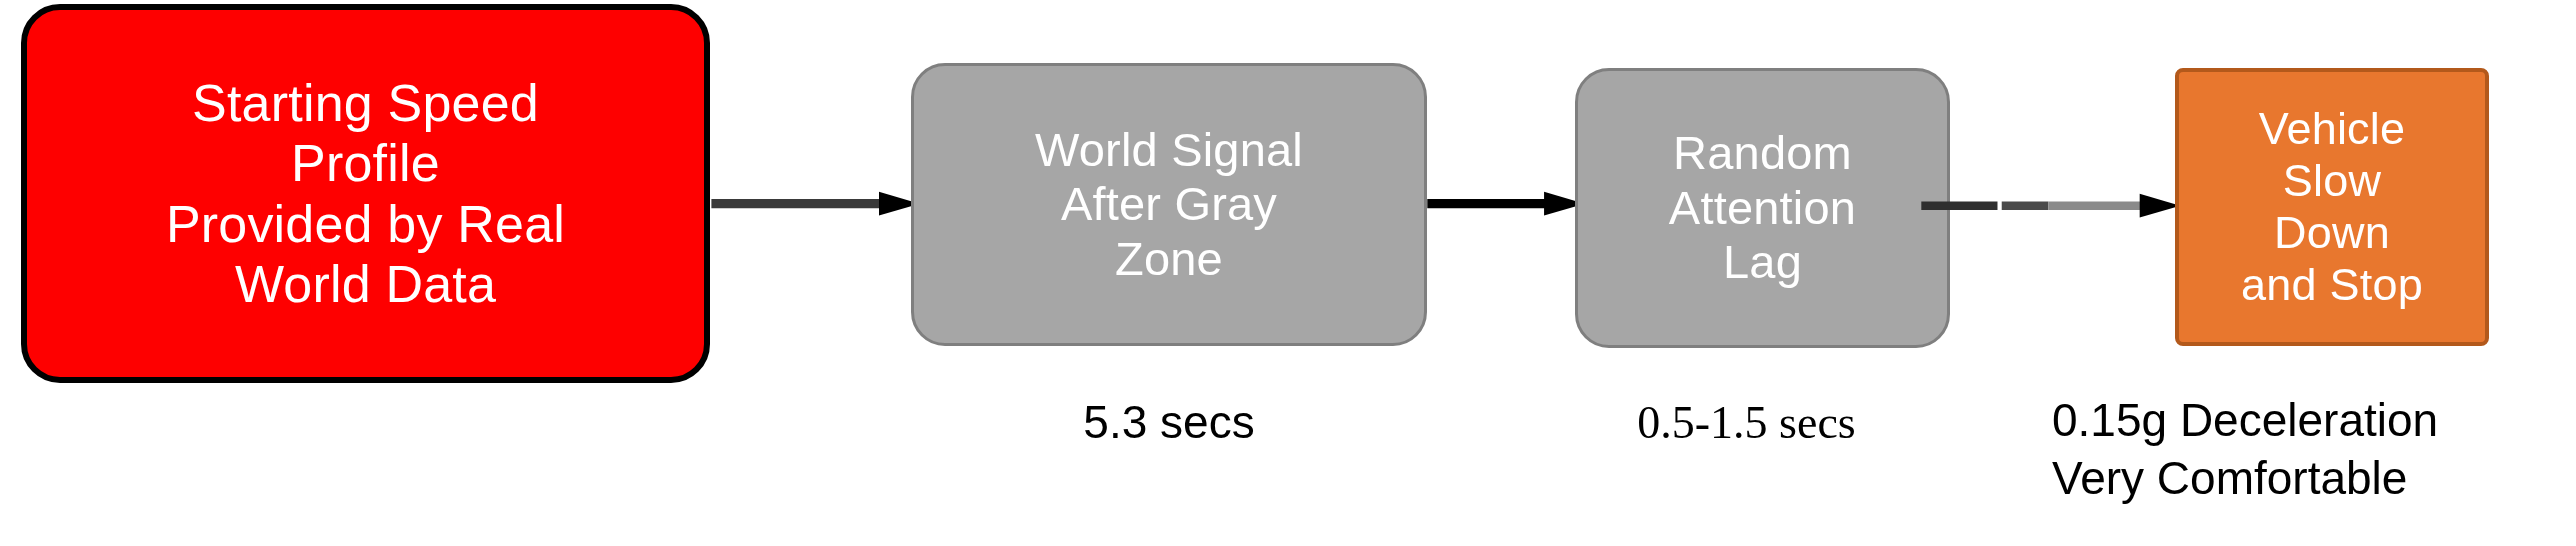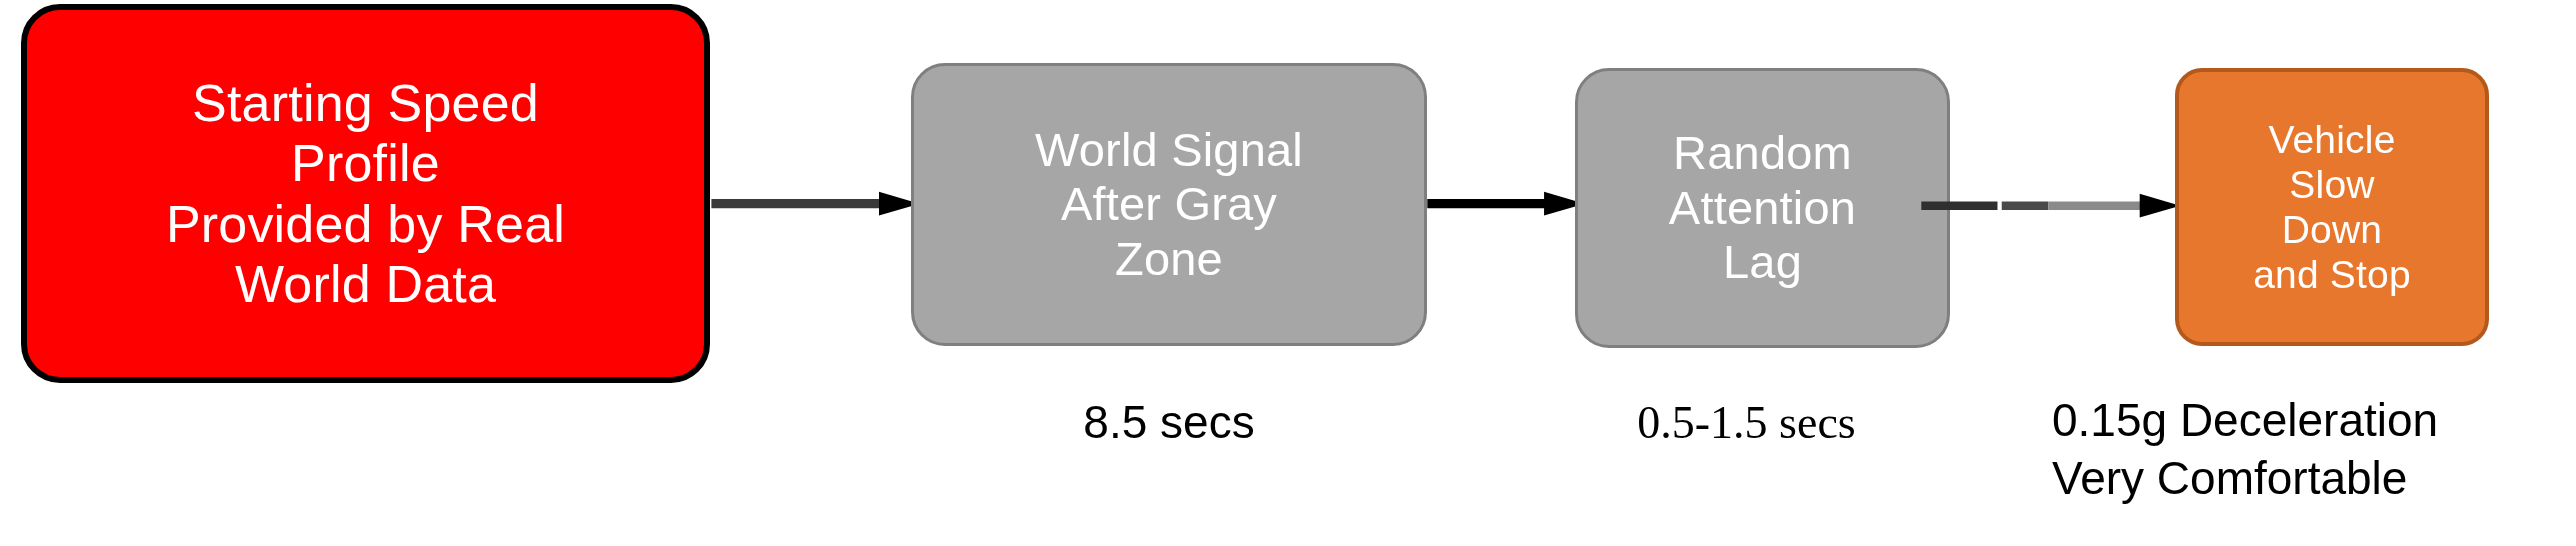--- a/index.html
+++ b/index.html
@@ -66,22 +66,22 @@
     font-size: 47px;
   }
 
   .node-end {
     left: 2175px;
     top: 68px;
     width: 314px;
     height: 278px;
     background: #e8772e;
     border: 4.2px solid #b3591b;
-    border-radius: 27px;
-    font-size: 39px;
+    border-radius: 8px;
+    font-size: 45px;
   }
 
   .node-text {
     display: block;
     width: 100%;
     padding: 0 6.8px;
     box-sizing: border-box;
   }
 
   
@@ -156,21 +156,21 @@
     </svg>
   </div>
 
   <div class="node node-end">
     <span class="node-text">Vehicle
 Slow
 Down
 and Stop</span>
   </div>
 
-  <div class="caption cap-1">8.5 secs</div>
+  <div class="caption cap-1">5.3 secs</div>
 
   <div class="caption cap-2">0.5-1.5 secs</div>
 
   <div class="caption cap-3">0.15g Deceleration
 Very Comfortable</div>
 
 </div>
 
 
 </body></html>

